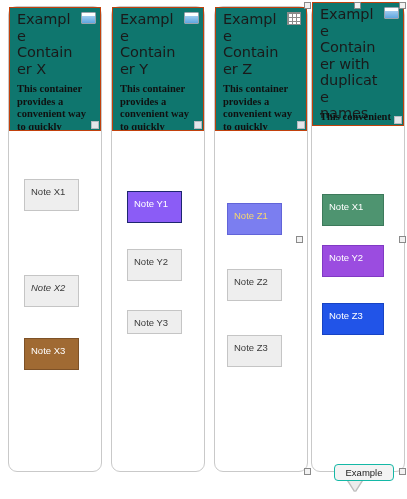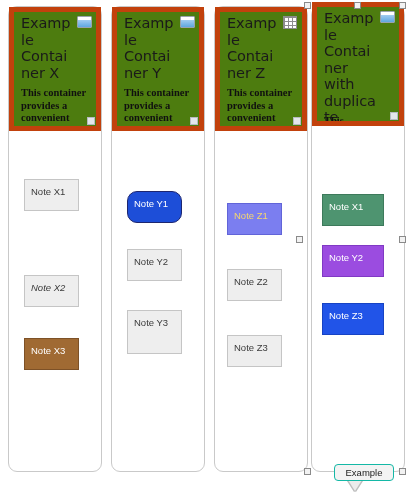--- a/index.html
+++ b/index.html
@@ -30,22 +30,22 @@
     box-sizing: border-box;
     background: #ffffff;
     border: 1px solid #c9c9c9;
     border-radius: 9px;
   }
 
   
   .container-head {
     position: absolute;
     box-sizing: border-box;
-    background: #4d7c0f;
-    border: 5px solid #c2410c;
+    background: #0f766e;
+    border: 1px solid #c2410c;
     overflow: hidden;
   }
   .head-title {
     position: absolute;
     left: 7px;
     top: 3px;
     right: 22px;
     font-family: "DejaVu Sans", sans-serif;
     font-size: 14.5px;
     line-height: 16.5px;
@@ -177,23 +177,23 @@
 
   <div class="container-head" style="left:112px; top:7px; width:92px; height:124px;">
     <div class="head-title">Example Container Y</div>
     <div class="head-body" style="top:75px;">This container provides a convenient way to quickly construct</div>
     <div class="head-icon" style="right:4px; top:4px;">
       <div class="icon-img"></div>
     </div>
     <div class="head-grip" style="right:1px; bottom:1px;"></div>
   </div>
 
-  <div class="note" style="left:127px; top:191px; width:55px; height:32px; background:#1d4ed8; border-color:#1d2670; color:#ffffff;border-radius:10px;">Note Y1</div>
+  <div class="note" style="left:127px; top:191px; width:55px; height:32px; background:#8b5cf6; border-color:#1d2670; color:#ffffff;">Note Y1</div>
   <div class="note" style="left:127px; top:249px; width:55px; height:32px;">Note Y2</div>
-  <div class="note" style="left:127px; top:310px; width:55px; height:44px;">Note Y3</div>
+  <div class="note" style="left:127px; top:310px; width:55px; height:24px;">Note Y3</div>
 
   <div class="container-shape" style="left:214px; top:6px; width:94px; height:466px;"></div>
 
   <div class="container-head" style="left:215px; top:7px; width:92px; height:124px;">
     <div class="head-title">Example Container Z</div>
     <div class="head-body" style="top:75px;">This container provides a convenient way to quickly construct</div>
     <div class="head-icon" style="right:4px; top:4px;">
       <div class="icon-table"></div>
     </div>
     <div class="head-grip" style="right:1px; bottom:1px;"></div>

